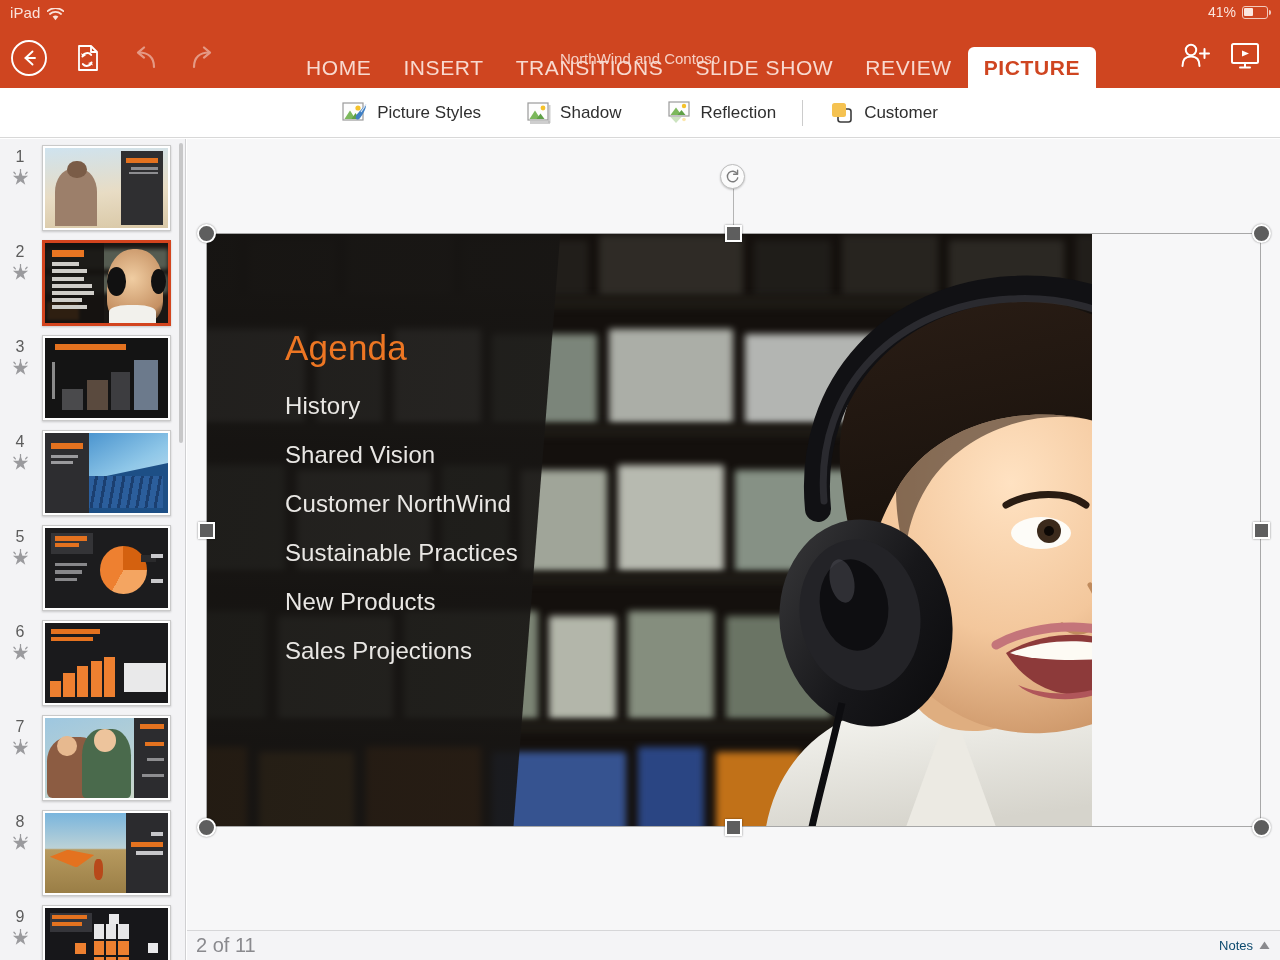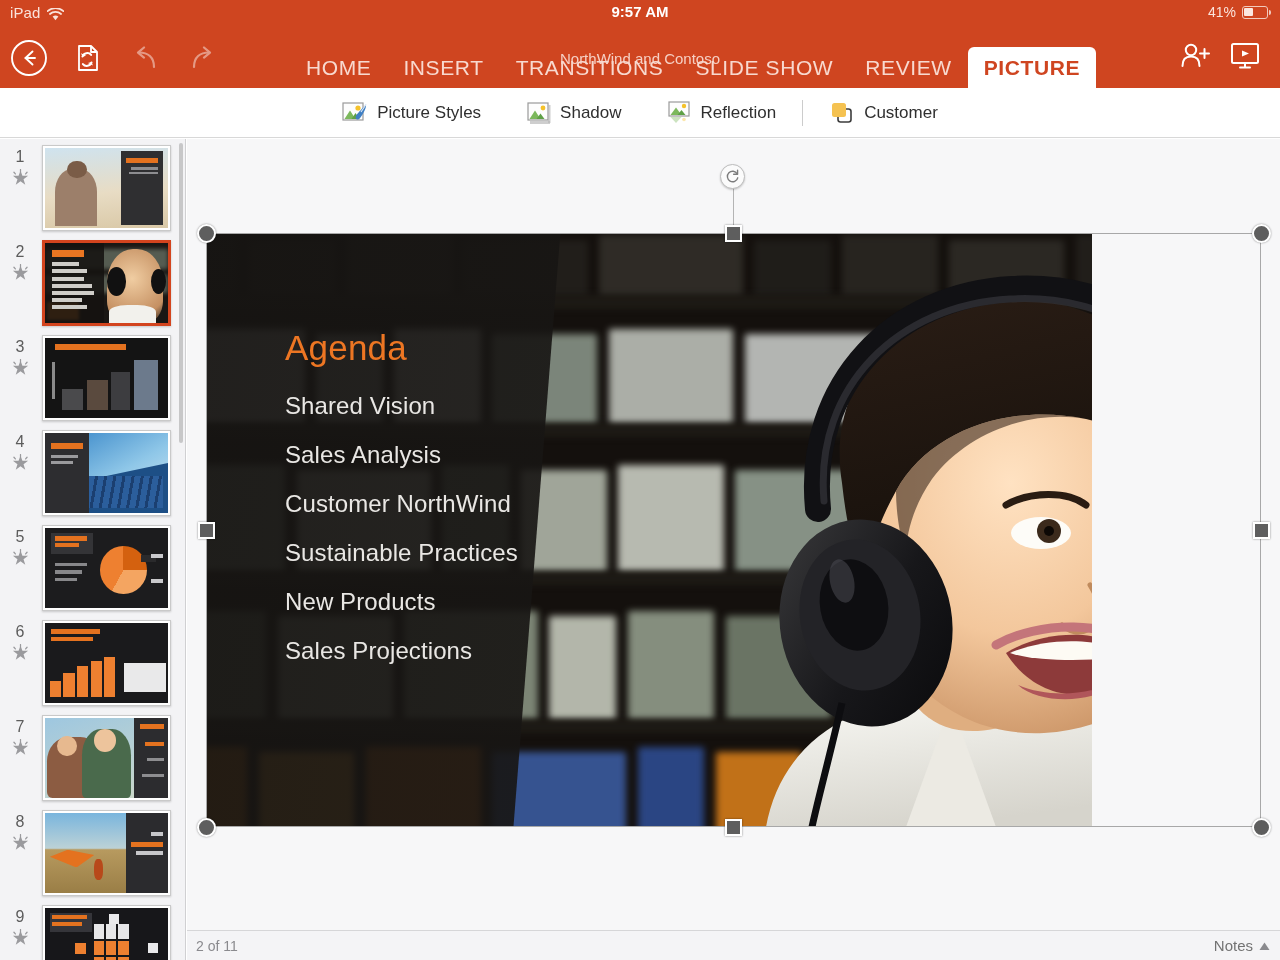--- a/index.html
+++ b/index.html
@@ -117,41 +117,38 @@
                 background: #fbfbfb; border: 1px solid #bdbdbd; box-shadow: 0 1px 2px rgba(0,0,0,.2);
                 display: flex; align-items: center; justify-content: center; }
 
   
   .footer {
     position: absolute; left: 187px; bottom: 0; width: 1093px; height: 30px;
     background: #f4f4f6; border-top: 1px solid #d6d6d8;
     display: flex; align-items: center; justify-content: space-between;
     padding: 0 10px 0 9px;
   }
-  .footer-left { font-size: 14px; color: #8a8a8e; }
-  .footer-right { font-size: 15px; color: #737373; display: flex; align-items: flex-end; gap: 6px; }
+  .footer-left { font-size: 20px; color: #8a8a8e; }
+  .footer-right { font-size: 13px; color: #0c4a6e; display: flex; align-items: flex-end; gap: 6px; }
 </style>
 </head>
 <body>
 
 <div id="app">
 
   <div class="statusbar">
     <div class="sb-left">
       <span class="sb-ipad">iPad</span>
       <span class="wifi-icon">
         <svg width="17" height="13" viewBox="0 0 17 13">
           <path d="M8.5 12.2 L5.6 8.6 a4.6 4.6 0 0 1 5.8 0 Z" fill="#fae2da"></path>
           <path d="M2.9 6.0 a8.4 8.4 0 0 1 11.2 0" stroke="#fae2da" stroke-width="1.7" fill="none" stroke-linecap="round"></path>
           <path d="M0.6 3.1 a12 12 0 0 1 15.8 0" stroke="#fae2da" stroke-width="1.7" fill="none" stroke-linecap="round"></path>
         </svg>
       </span>
-    </div>
-    <div class="sb-center">
-      <div>9:57 AM</div>
     </div>
     <div class="sb-right">
       <span class="sb-batt-pct">41%</span>
       <span class="batt">
         <span class="batt-fill" id="battfill" style="width: 9.2px;"></span>
       </span>
     </div>
   </div>
 
   <div class="ribbonbar">
@@ -618,22 +615,22 @@
             <path d="M636 470 C622 530 612 566 606 594" stroke="#0d0d10" stroke-width="7" fill="none"></path>
             <path d="M1006 520 C990 556 972 578 956 594" stroke="#0d0d10" stroke-width="6" fill="none"></path>
           </g>
         </svg>
         <div class="overlay"></div>
       </div>
 
       <div class="slide-text">
         <div class="slide-title">Agenda</div>
         <div id="bullets">
+            <div class="bullet">History</div>
             <div class="bullet">Shared Vision</div>
-            <div class="bullet">Sales Analysis</div>
             <div class="bullet">Customer NorthWind</div>
             <div class="bullet">Sustainable Practices</div>
             <div class="bullet">New Products</div>
             <div class="bullet">Sales Projections</div>
           </div>
       </div>
     </div>
 
     <div class="selbox"></div>
     <div class="rot-stem" style="left:545.5px; top:49px; height:45px;"></div>

